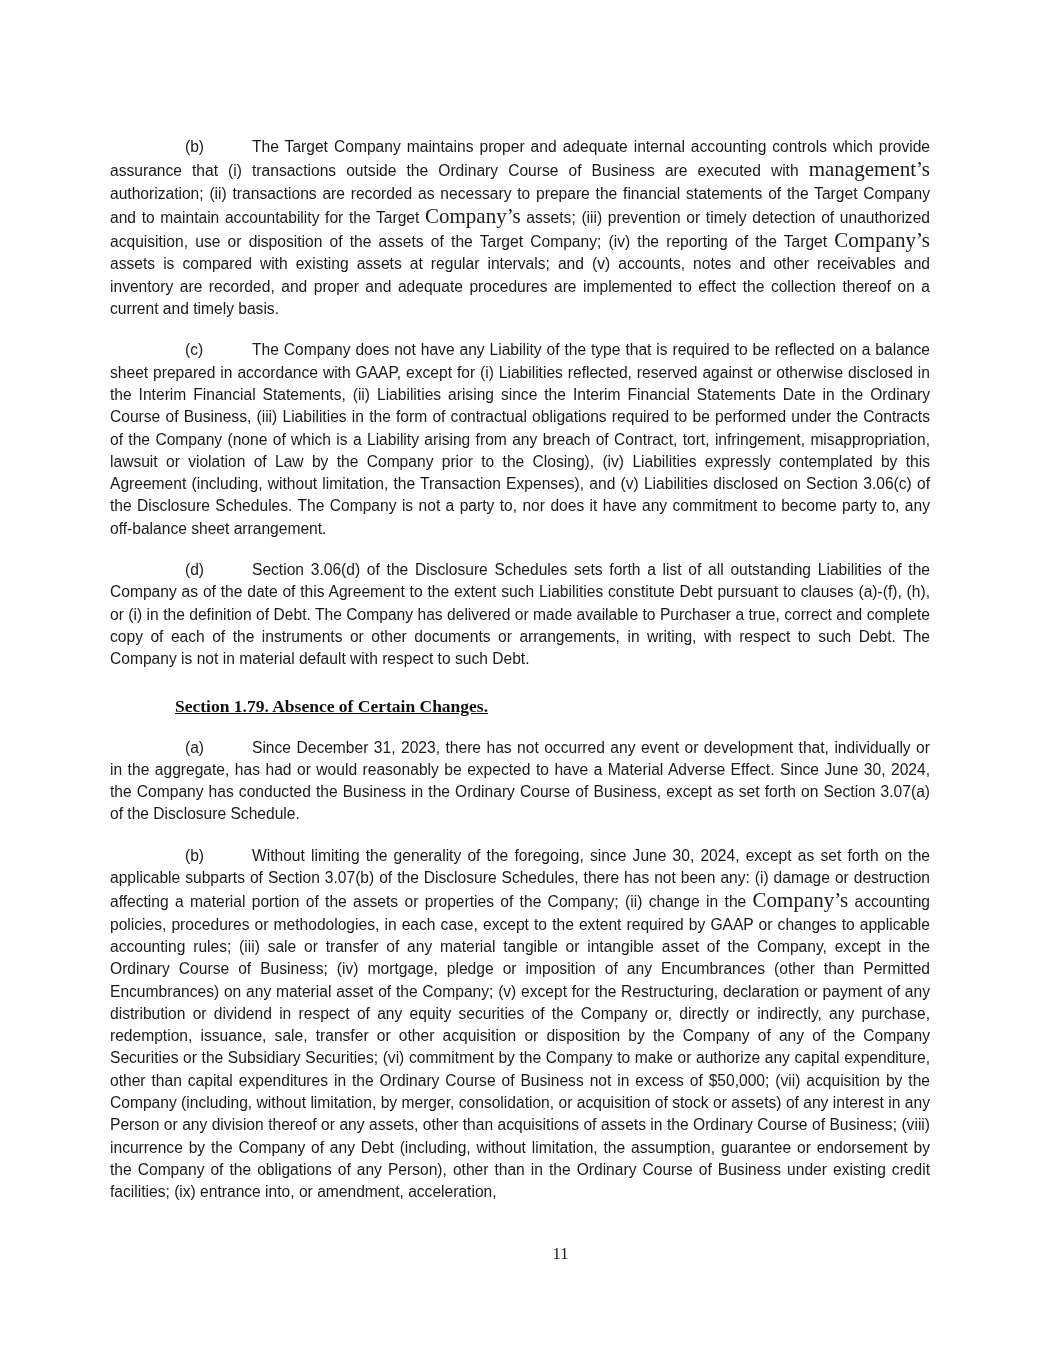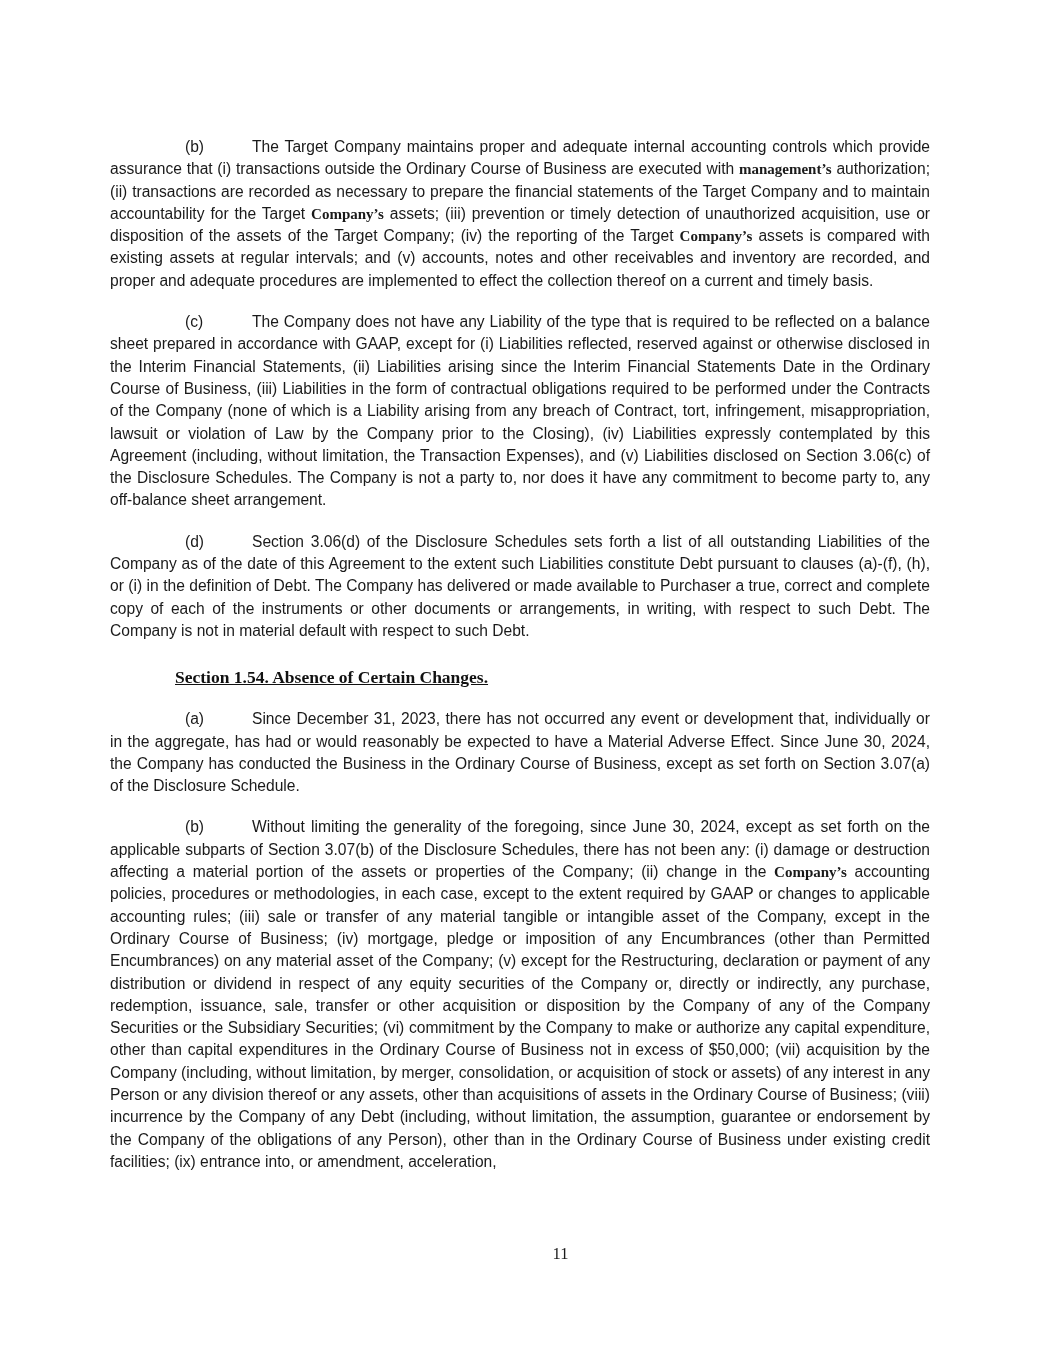--- a/index.html
+++ b/index.html
@@ -36,22 +36,21 @@
   }
   .p-label {
     display: inline-block;
     width: 67px;
   }
   .run { }
   .run-u {
   }
   .run-serif {
     font-family: "Liberation Serif", serif;
-    font-size: 15px;
-    font-weight: bold;
+    font-size: 21px;
   }
   .heading {
     font-family: "Liberation Serif", serif;
     font-size: 17.5px;
     font-weight: bold;
     color: #111111;
     margin: 24px 0 20px 65px;
     line-height: 22px;
   }
   .heading .hu {
@@ -74,21 +73,21 @@
 
 <div class="page">
   <div class="content">
 
     <p class="para"><span class="p-indent"></span><span class="p-label">(b)</span><span class="run">The Target Company maintains proper and adequate internal accounting controls which provide assurance that (i) transactions outside the Ordinary Course of Business are executed with </span><span class="run-serif">management’s</span><span class="run"> authorization; (ii) transactions are recorded as necessary to prepare the financial statements of the Target Company and to maintain accountability for the Target </span><span class="run-serif">Company’s</span><span class="run"> assets; (iii) prevention or timely detection of unauthorized acquisition, use or disposition of the assets of the Target Company; (iv) the reporting of the Target </span><span class="run-serif">Company’s</span><span class="run"> assets is compared with existing assets at regular intervals; and (v) accounts, notes and other receivables and inventory are recorded, and proper and adequate procedures are implemented to effect the collection thereof on a current and timely basis.</span></p>
 
     <p class="para"><span class="p-indent"></span><span class="p-label">(c)</span><span class="run">The Company does not have any Liability of the type that is required to be reflected on a balance sheet prepared in accordance with GAAP, except for (i) Liabilities reflected, reserved against or otherwise disclosed in the Interim Financial Statements, (ii) Liabilities arising since the Interim Financial Statements Date in the Ordinary Course of Business, (iii) Liabilities in the form of contractual obligations required to be performed under the Contracts of the Company (none of which is a Liability arising from any breach of Contract, tort, infringement, misappropriation, lawsuit or violation of Law by the Company prior to the Closing), (iv) Liabilities expressly contemplated by this Agreement (including, without limitation, the Transaction Expenses), and (v) Liabilities disclosed on </span><span class="run-u">Section 3.06(c)</span><span class="run"> of the Disclosure Schedules. The Company is not a party to, nor does it have any commitment to become party to, any off-balance sheet arrangement.</span></p>
 
     <p class="para"><span class="p-indent"></span><span class="p-label">(d)</span><span class="run-u">Section 3.06(d)</span><span class="run"> of the Disclosure Schedules sets forth a list of all outstanding Liabilities of the Company as of the date of this Agreement to the extent such Liabilities constitute Debt pursuant to clauses (a)-(f), (h), or (i) in the definition of Debt.  The Company has delivered or made available to Purchaser a true, correct and complete copy of each of the instruments or other documents or arrangements, in writing, with respect to such Debt.  The Company is not in material default with respect to such Debt.</span></p>
 
-    <h2 class="heading"><span class="hu">Section 1.54. Absence of Certain Changes.</span></h2>
+    <h2 class="heading"><span class="hu">Section 1.79. Absence of Certain Changes.</span></h2>
 
     <p class="para"><span class="p-indent"></span><span class="p-label">(a)</span><span class="run">Since December 31, 2023, there has not occurred any event or development that, individually or in the aggregate, has had or would reasonably be expected to have a Material Adverse Effect. Since June 30, 2024, the Company has conducted the Business in the Ordinary Course of Business, except as set forth on </span><span class="run-u">Section 3.07(a)</span><span class="run"> of the Disclosure Schedule.</span></p>
 
     <p class="para"><span class="p-indent"></span><span class="p-label">(b)</span><span class="run">Without limiting the generality of the foregoing, since June 30, 2024, except as set forth on the applicable subparts of </span><span class="run-u">Section 3.07(b)</span><span class="run"> of the Disclosure Schedules, there has not been any: (i) damage or destruction affecting a material portion of the assets or properties of the Company; (ii) change in the </span><span class="run-serif">Company’s</span><span class="run"> accounting policies, procedures or methodologies, in each case, except to the extent required by GAAP or changes to applicable accounting rules; (iii) sale or transfer of any material tangible or intangible asset of the Company, except in the Ordinary Course of Business; (iv) mortgage, pledge or imposition of any Encumbrances (other than Permitted Encumbrances) on any material asset of the Company; (v) except for the Restructuring, declaration or payment of any distribution or dividend in respect of any equity securities of the Company or, directly or indirectly, any purchase, redemption, issuance, sale, transfer or other acquisition or disposition by the Company of any of the Company Securities or the Subsidiary Securities; (vi) commitment by the Company to make or authorize any capital expenditure, other than capital expenditures in the Ordinary Course of Business not in excess of $50,000; (vii) acquisition by the Company (including, without limitation, by merger, consolidation, or acquisition of stock or assets) of any interest in any Person or any division thereof or any assets, other than acquisitions of assets in the Ordinary Course of Business; (viii) incurrence by the Company of any Debt (including, without limitation, the assumption, guarantee or endorsement by the Company of the obligations of any Person), other than in the Ordinary Course of Business under existing credit facilities; (ix) entrance into, or amendment, acceleration,</span></p>
 
   </div>
 
   <div class="pageno">11</div>
 </div>
 

